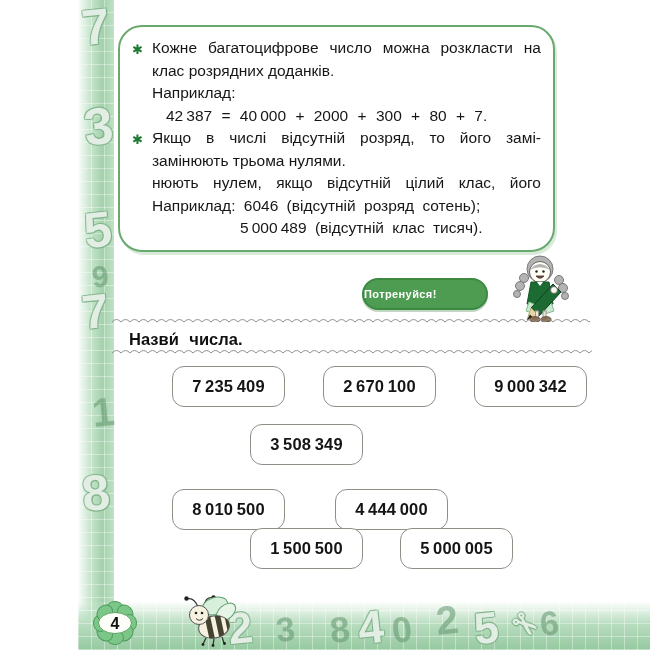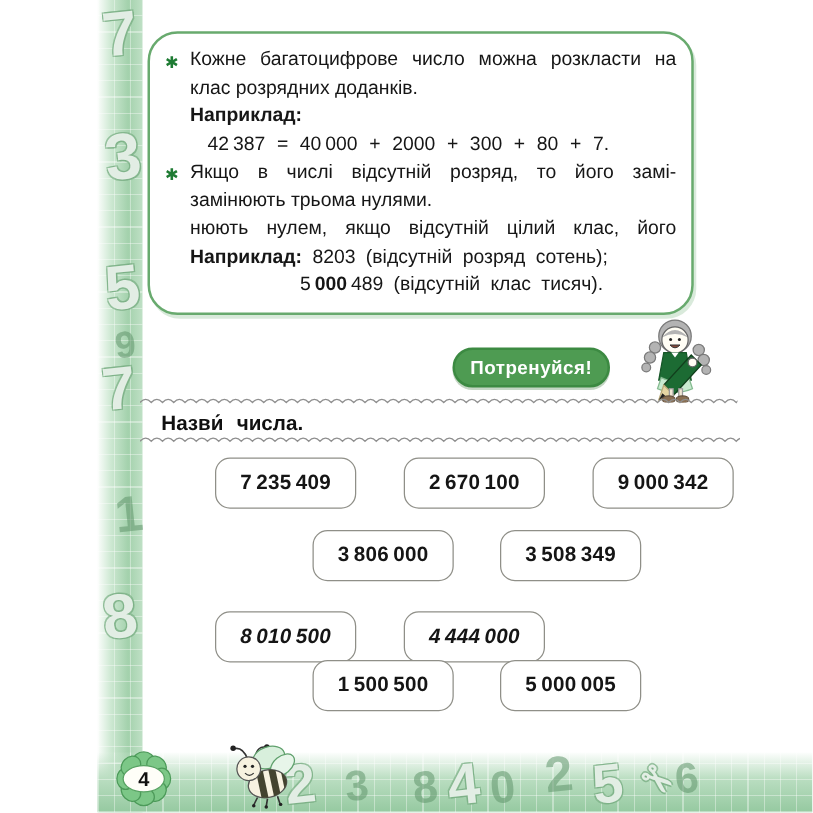--- a/index.html
+++ b/index.html
@@ -38,41 +38,41 @@
   .rule-box{
     position:absolute;left:118px;top:25px;width:437px;height:227px;
     box-sizing:border-box;background:#fff;
     border:2px solid #68aa6e;border-radius:24px;
     box-shadow:2px 3px 0 rgba(104,170,110,.25);
     padding:10px 12px 0 32px;
   }
   .rline{position:relative;font-size:15.5px;line-height:22.5px;color:#161616;}
   .rline.justify{text-align:justify;text-align-last:justify;}
   .rline .bullet{position:absolute;left:-20px;top:2px;color:#1e7b33;font-size:13px;}
-  .rline .b{font-weight:bold;margin-top:41px;}
+  .rline .b{font-weight:normal;margin-top:41px;}
   .rline.in-math{padding-left:14px;}
   .rline.in-ex2{padding-left:88px;}
   
   .badge{
     position:absolute;left:362px;top:278px;width:126px;height:32px;
     box-sizing:border-box;background:#4e9b52;border:2px solid #3c8a42;border-radius:16px;
     box-shadow:0 2px 0 rgba(60,120,60,.3);
-    color:#fff;font-weight:bold;font-size:15px;letter-spacing:.4px;
-    display:flex;align-items:center;justify-content:center;
+    color:#fff;font-weight:bold;font-size:11px;letter-spacing:.4px;
+    display:flex;align-items:center;
   }
   .heading{
     position:absolute;left:129px;top:330px;
     font-size:16.5px;font-weight:bold;color:#101010;word-spacing:6px;
   }
   svg.wave{position:absolute;height:8px;}
   
   .row{position:absolute;display:flex;padding-left:44px;}
   .row1{top:366px;left:128px;gap:38px;}
   .row2{top:424px;left:206px;gap:37px;}
-  .row3{top:489px;left:128px;gap:38px;font-style:italic;}
+  .row3{top:489px;left:128px;gap:50px;}
   .row4{top:528px;left:206px;gap:37px;}
   .numbox{
     width:113px;height:41px;box-sizing:border-box;background:#fff;
     border:1.5px solid #8f8f88;border-radius:12px;
     display:flex;align-items:center;justify-content:center;
     font-size:16.5px;font-weight:bold;color:#151515;letter-spacing:.2px;
   }
   
   .girl{position:absolute;left:499px;top:254px;}
   .flower{position:absolute;left:84px;top:596px;}
@@ -103,21 +103,21 @@
   </div>
 
 <div class="rule-box" id="rule-box">
     <div class="rline justify"><span class="bullet">✱</span><span>Кожне багатоцифрове число можна розкласти на</span></div>
     <div class="rline"><span>клас розрядних доданків.</span></div>
     <div class="rline"><span class="b">Наприклад:</span></div>
     <div class="rline in-math" style="word-spacing: 5px;"><span>42 387 = 40 000 + 2000 + 300 + 80 + 7.</span></div>
     <div class="rline justify"><span class="bullet">✱</span><span>Якщо в числі відсутній розряд, то його замі-</span></div>
     <div class="rline"><span>замінюють трьома нулями.</span></div>
     <div class="rline justify"><span>нюють нулем, якщо відсутній цілий клас, його</span></div>
-    <div class="rline" style="word-spacing: 4px;"><span class="b">Наприклад:</span><span> 8203 (відсутній розряд сотень);</span></div>
+    <div class="rline" style="word-spacing: 4px;"><span class="b">Наприклад:</span><span> 6046 (відсутній розряд сотень);</span></div>
     <div class="rline in-ex2" style="word-spacing: 4px;"><span>5 </span><span class="b">000</span><span> 489 (відсутній клас тисяч).</span></div>
   </div>
 
 <div class="badge">
   <span>Потренуйся!</span>
 </div>
 
 <svg class="girl" width="82" height="68" viewBox="0 0 82 68">
   <g stroke="#7a7a7a" stroke-width="1">
     <circle cx="41" cy="15" r="13" fill="#b3b3b3"></circle>
@@ -162,23 +162,20 @@
       </div>
       <div class="numbox">
         <span>2 670 100</span>
       </div>
       <div class="numbox">
         <span>9 000 342</span>
       </div>
     </div>
     <div class="row row2">
       <div class="numbox">
-        <span>3 806 000</span>
-      </div>
-      <div class="numbox">
         <span>3 508 349</span>
       </div>
     </div>
     <div class="row row3">
       <div class="numbox">
         <span>8 010 500</span>
       </div>
       <div class="numbox">
         <span>4 444 000</span>
       </div>

